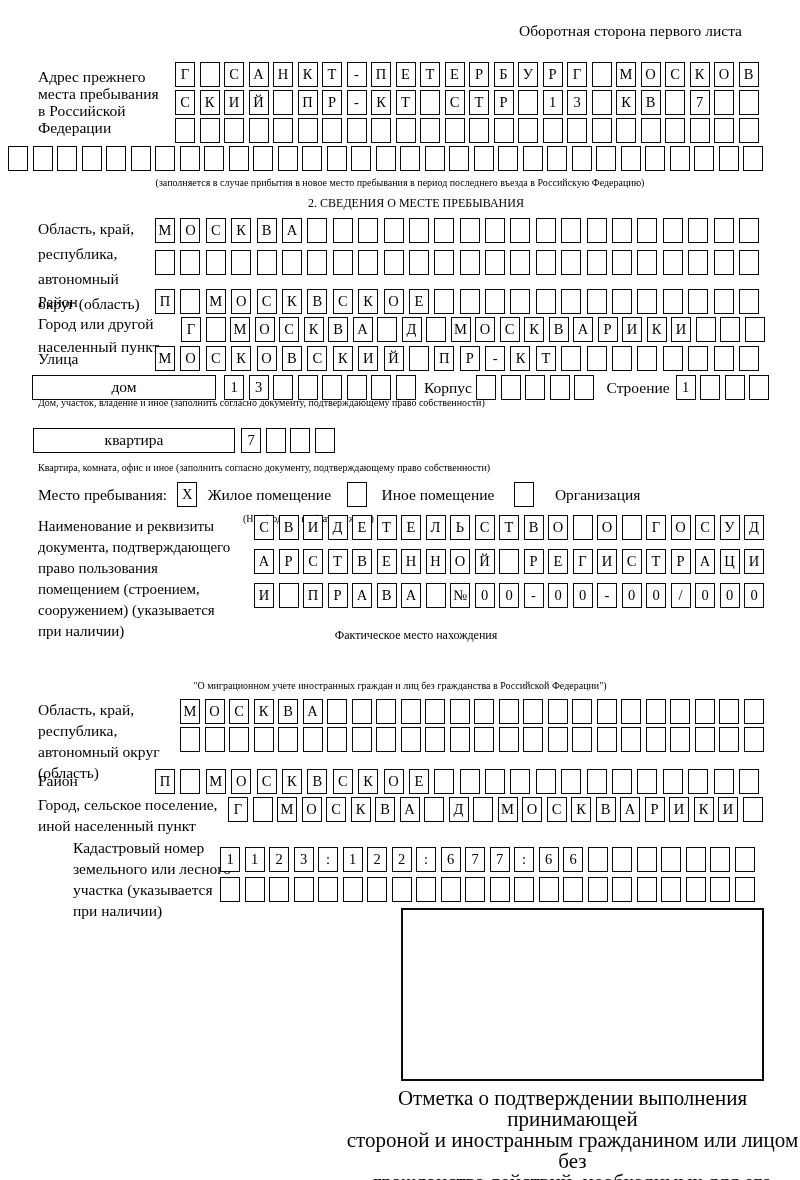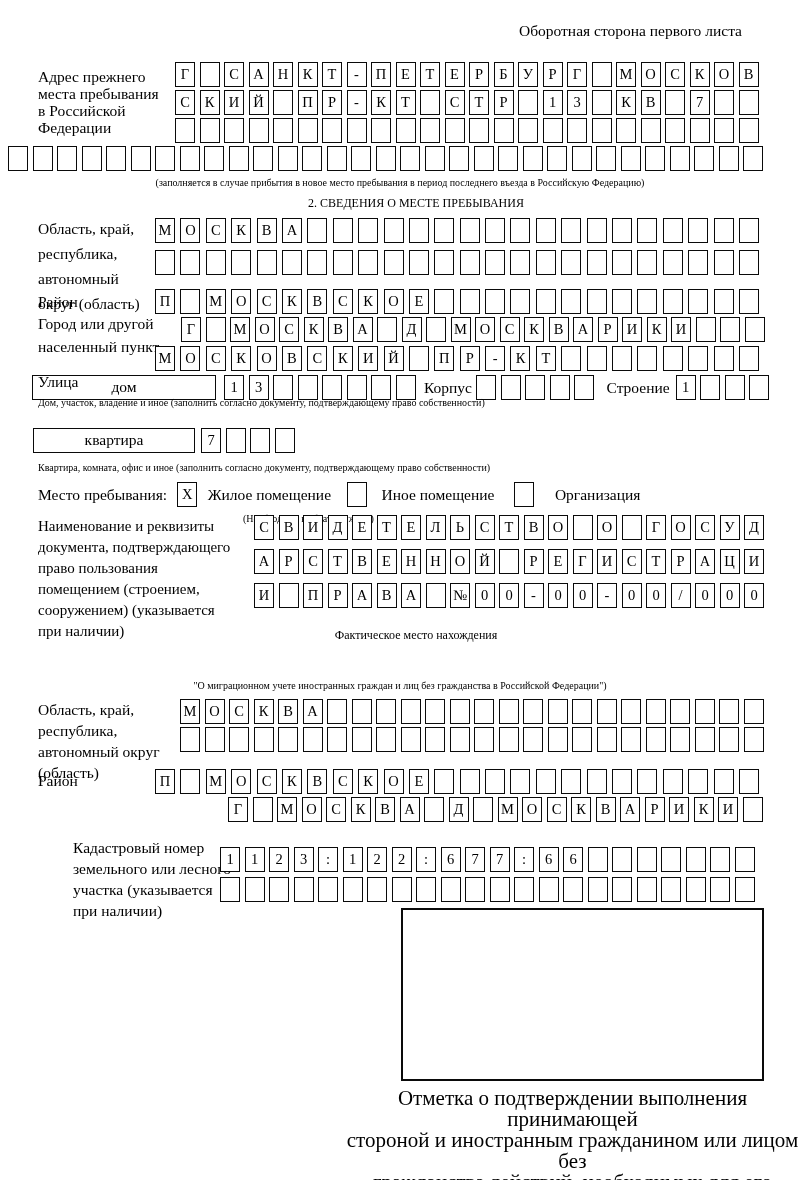--- a/index.html
+++ b/index.html
@@ -257,21 +257,21 @@
       <span class="cell">А</span>
       <span class="cell">Р</span>
       <span class="cell">И</span>
       <span class="cell">К</span>
       <span class="cell">И</span>
       <span class="cell"></span>
       <span class="cell"></span>
       <span class="cell"></span>
     </div>
 
-  <div class="abs lbl" style="left:38px;top:345px;margin-top:23px;">Улица</div>
+  <div class="abs lbl" style="left:38px;top:345px;">Улица</div>
   <div class="abs cells wide" style="left:155px;top:346px;">
       <span class="cell">М</span>
       <span class="cell">О</span>
       <span class="cell">С</span>
       <span class="cell">К</span>
       <span class="cell">О</span>
       <span class="cell">В</span>
       <span class="cell">С</span>
       <span class="cell">К</span>
       <span class="cell">И</span>
@@ -316,21 +316,21 @@
     <span class="cells" style="margin-left:6px;">
         <span class="cell">1</span>
         <span class="cell"></span>
         <span class="cell"></span>
         <span class="cell"></span>
       </span>
   </div>
   <div class="abs note" style="left:38px;top:394px;">Дом, участок, владение и иное (заполнить согласно документу, подтверждающему право собственности)</div>
 
   <div class="abs row" style="left:33px;top:428px;">
-    <span class="labelbox" style="width:162px;">квартира</span>
+    <span class="labelbox" style="width:202px;">квартира</span>
     <span class="cells" style="margin-left:6px;">
         <span class="cell">7</span>
         <span class="cell"></span>
         <span class="cell"></span>
         <span class="cell"></span>
       </span>
   </div>
   <div class="abs note" style="left:38px;top:459px;">Квартира, комната, офис и иное (заполнить согласно документу, подтверждающему право собственности)</div>
 
   <div class="abs row" style="left:38px;top:482px;">
@@ -507,20 +507,22 @@
       <span class="cell"></span>
       <span class="cell"></span>
       <span class="cell"></span>
       <span class="cell"></span>
       <span class="cell"></span>
       <span class="cell"></span>
       <span class="cell"></span>
       <span class="cell"></span>
     </div>
 
+  <div class="abs lbl tight" style="left:38px;top:794px;">Город, сельское поселение,
+иной населенный пункт</div>
   <div class="abs cells" style="left:228px;top:797px;">
       <span class="cell">Г</span>
       <span class="cell"></span>
       <span class="cell">М</span>
       <span class="cell">О</span>
       <span class="cell">С</span>
       <span class="cell">К</span>
       <span class="cell">В</span>
       <span class="cell">А</span>
       <span class="cell"></span>

